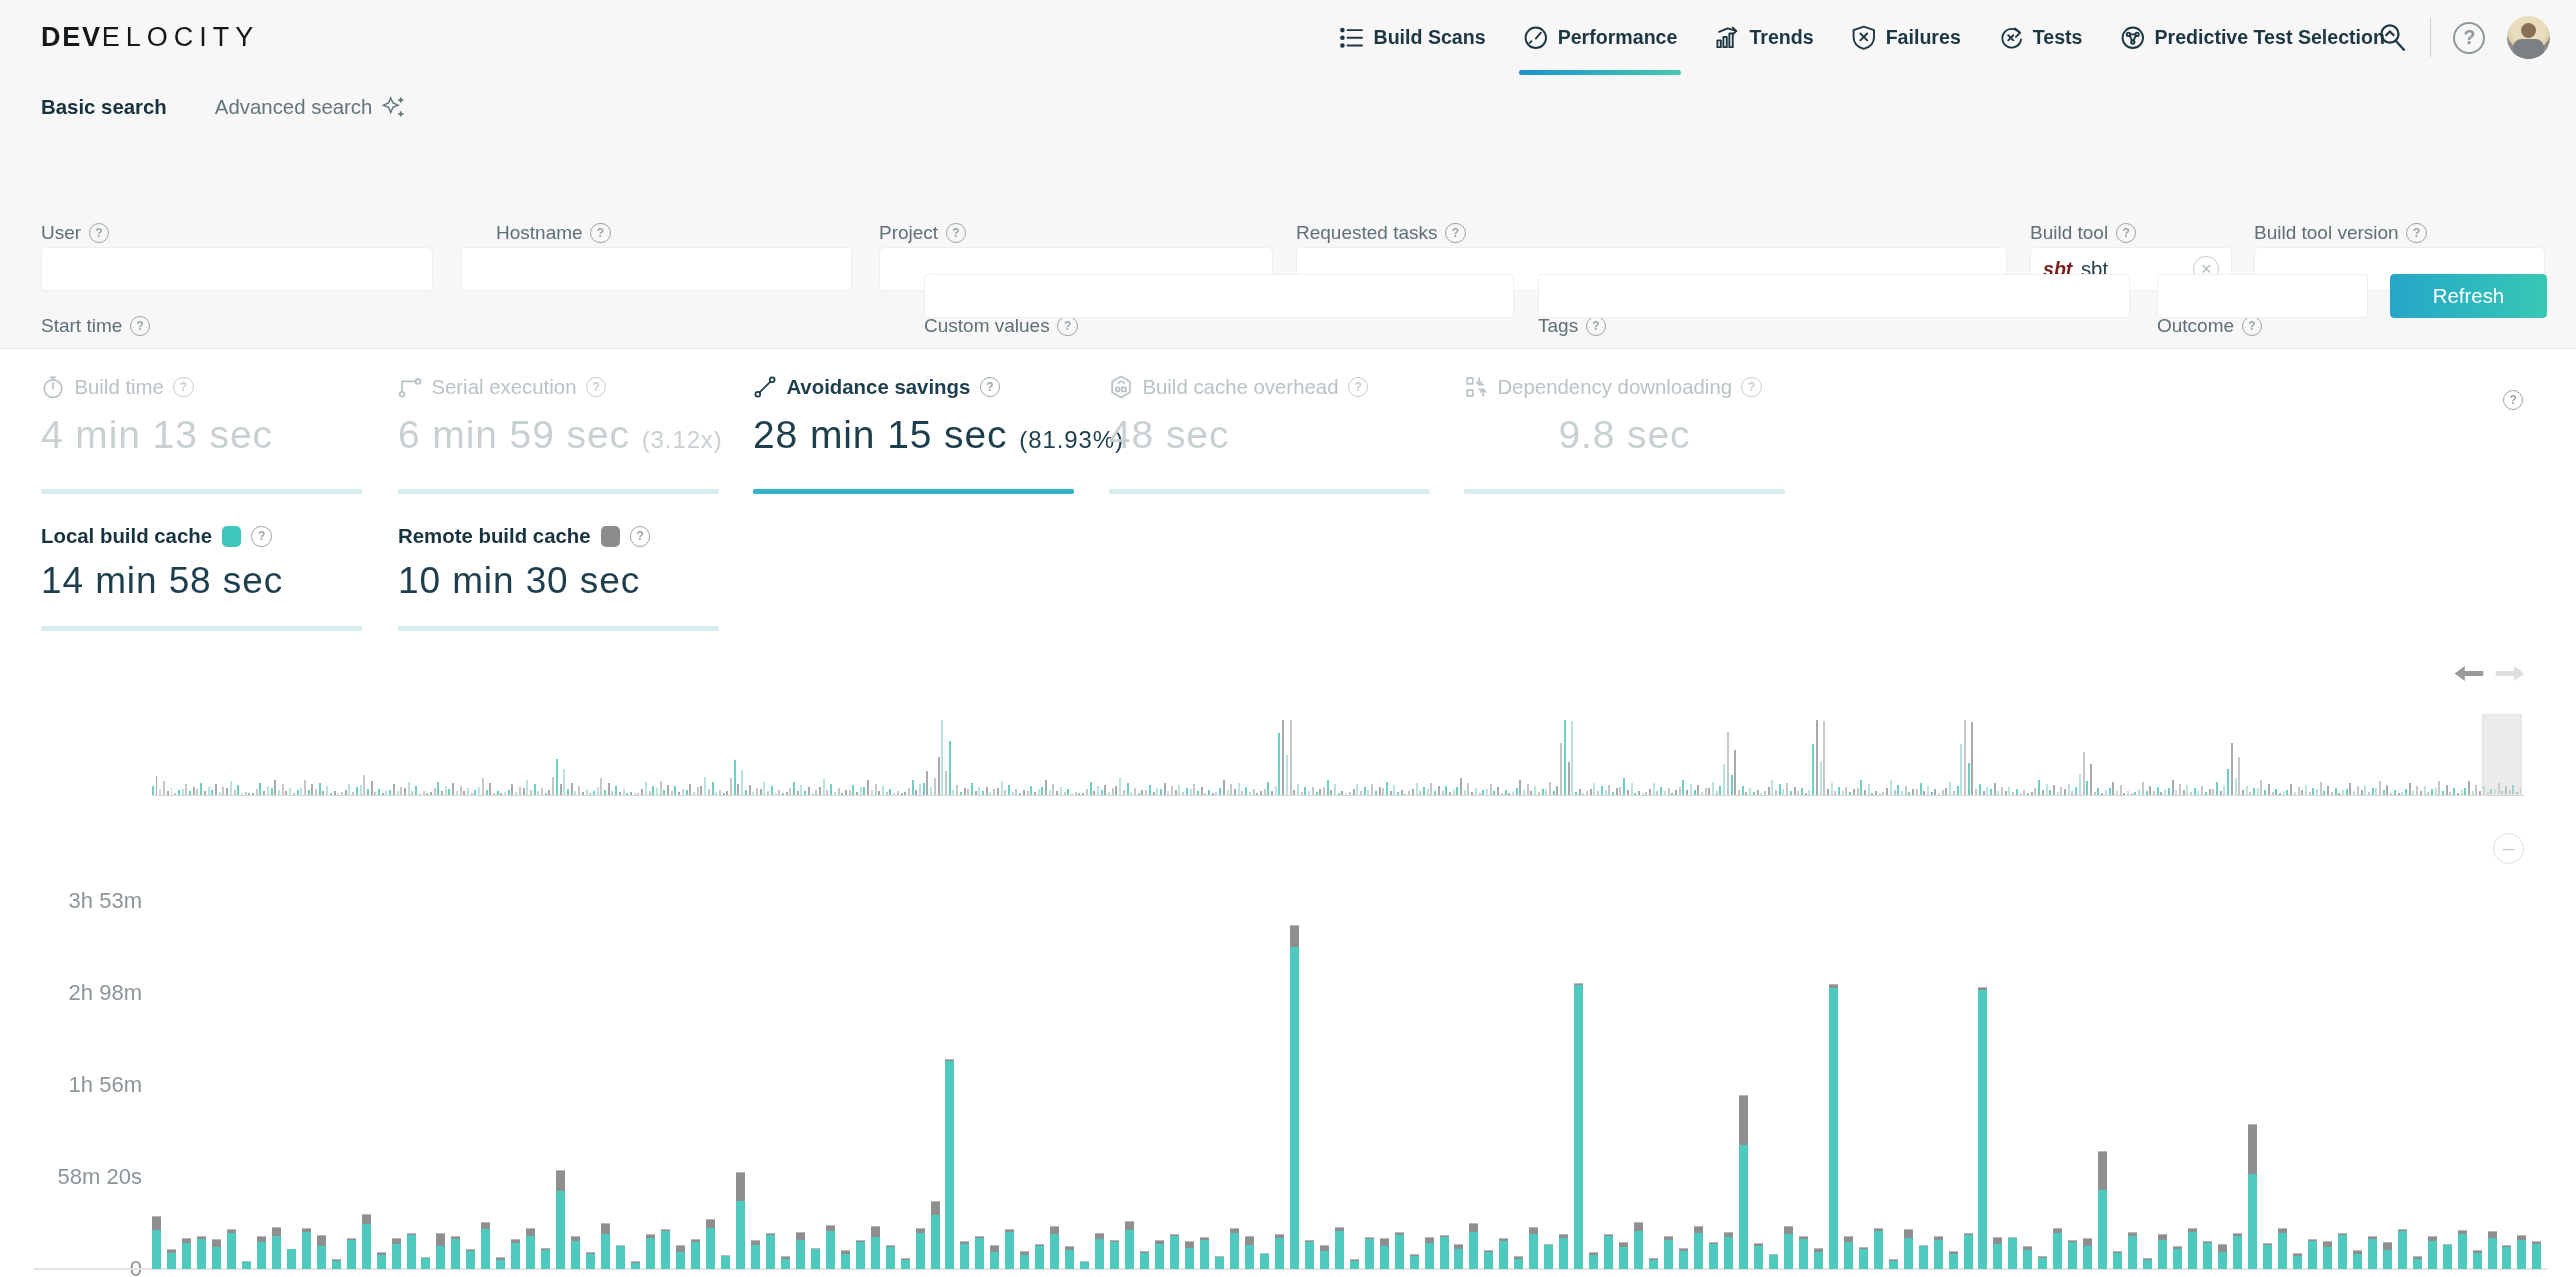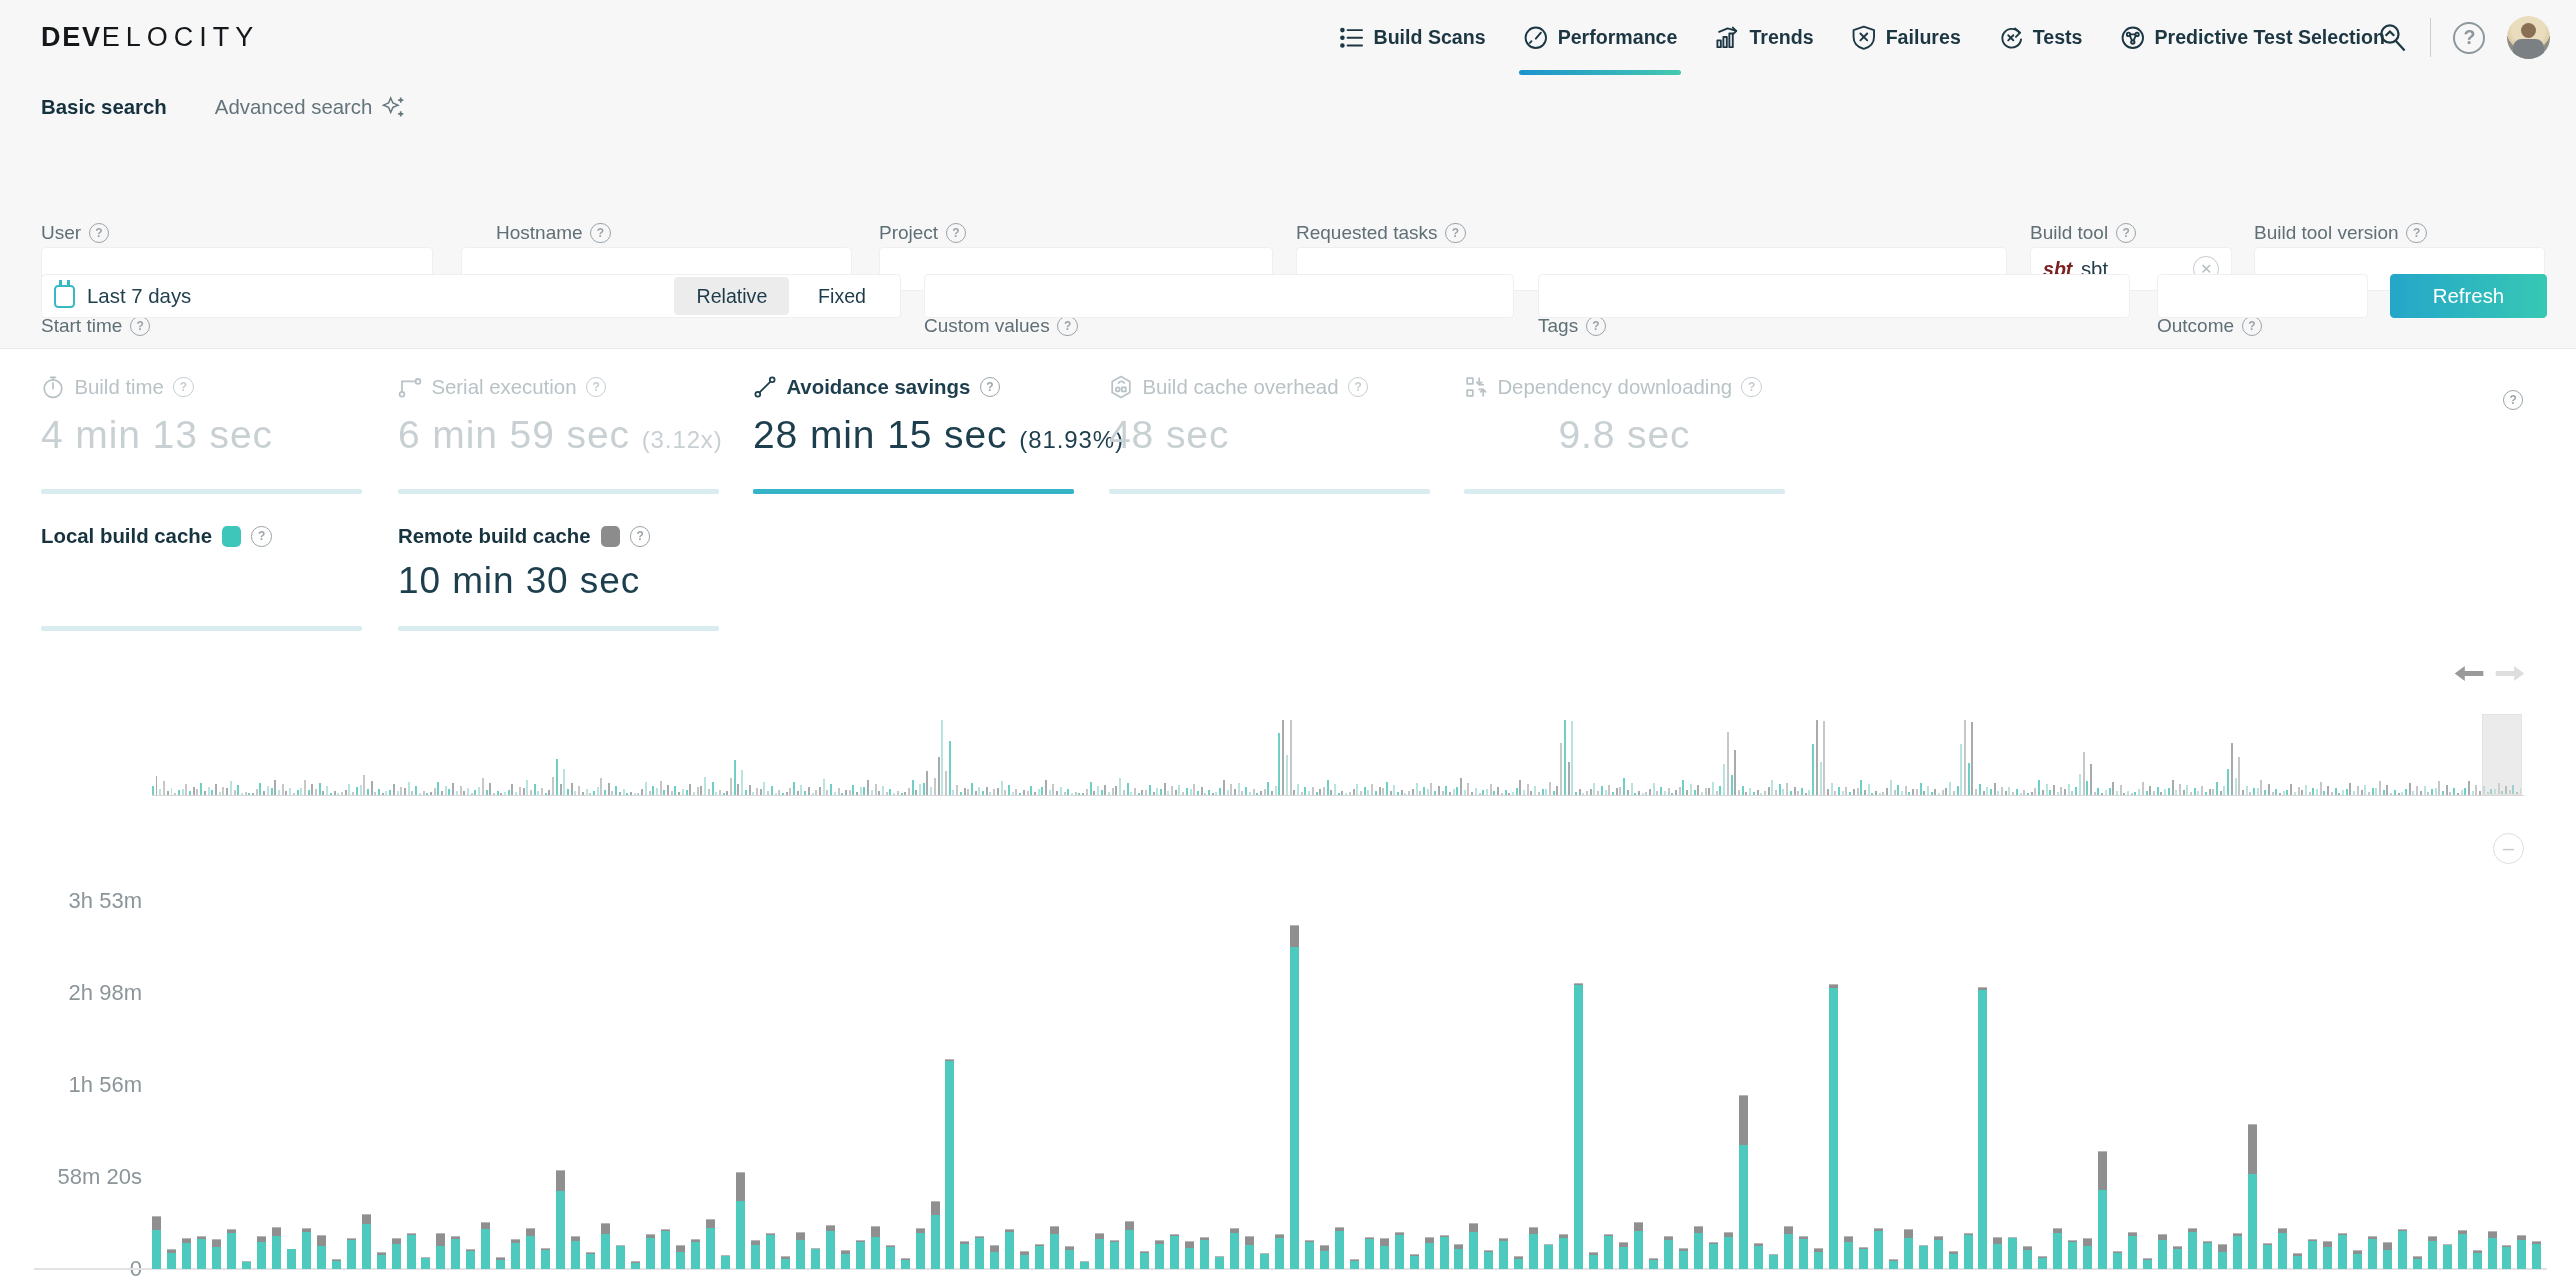--- a/index.html
+++ b/index.html
@@ -227,28 +227,20 @@
         <span>Build tool version</span>
         <span class="qmark">?</span>
       </div>
       <div class="input" style="left: 2254px; top: 172px; width: 291px;"></div>
     </div>
 
   <div class="field-label" style="left:41px; top:240px;">
     <span>Start time</span>
       <span class="qmark">?</span>
   </div>
-  <div class="input" style="left:41px; top:199px; width:860px;">
-    <span class="cal-icon"></span>
-    <span>Last 7 days</span>
-    <span class="toggle-group">
-      <span class="toggle-btn selected">Relative</span>
-      <span class="toggle-btn">Fixed</span>
-    </span>
-  </div>
   <div class="field-label" style="left:924px; top:240px;">
     <span>Custom values</span>
       <span class="qmark">?</span>
   </div>
   <div class="input" style="left:924px; top:199px; width:590px;"></div>
   <div class="field-label" style="left:1538px; top:240px;">
     <span>Tags</span>
       <span class="qmark">?</span>
   </div>
   <div class="input" style="left:1538px; top:199px; width:592px;"></div>
@@ -355,20 +347,21 @@
       </div>
     </div>
   <span class="qmark metrics-help">?</span>
   <div id="cache-tiles">
       <div class="cache-tile" style="left: 41px;">
         <div class="cache-head">
       <span>Local build cache</span>
       <span class="swatch" style="background:#3ec6ba"></span>
       <span class="qmark">?</span>
         </div>
+    <div class="cache-value">14 min 58 sec</div>
     <div class="cache-underline"></div>
       </div>
       <div class="cache-tile" style="left: 398px;">
         <div class="cache-head">
       <span>Remote build cache</span>
       <span class="swatch" style="background:#8c8c8c"></span>
       <span class="qmark">?</span>
         </div>
     <div class="cache-value">10 min 30 sec</div>
     <div class="cache-underline"></div>

